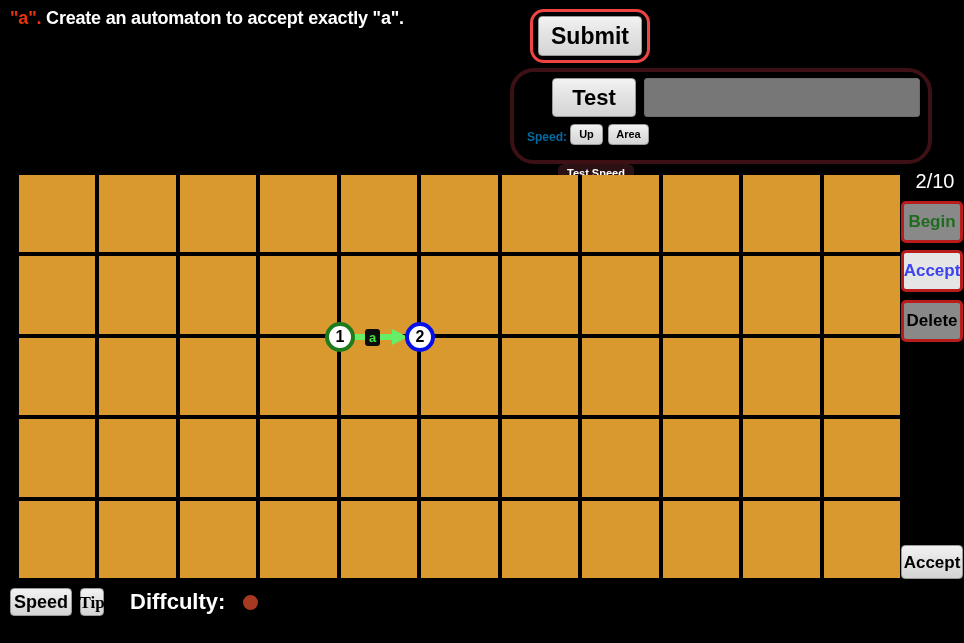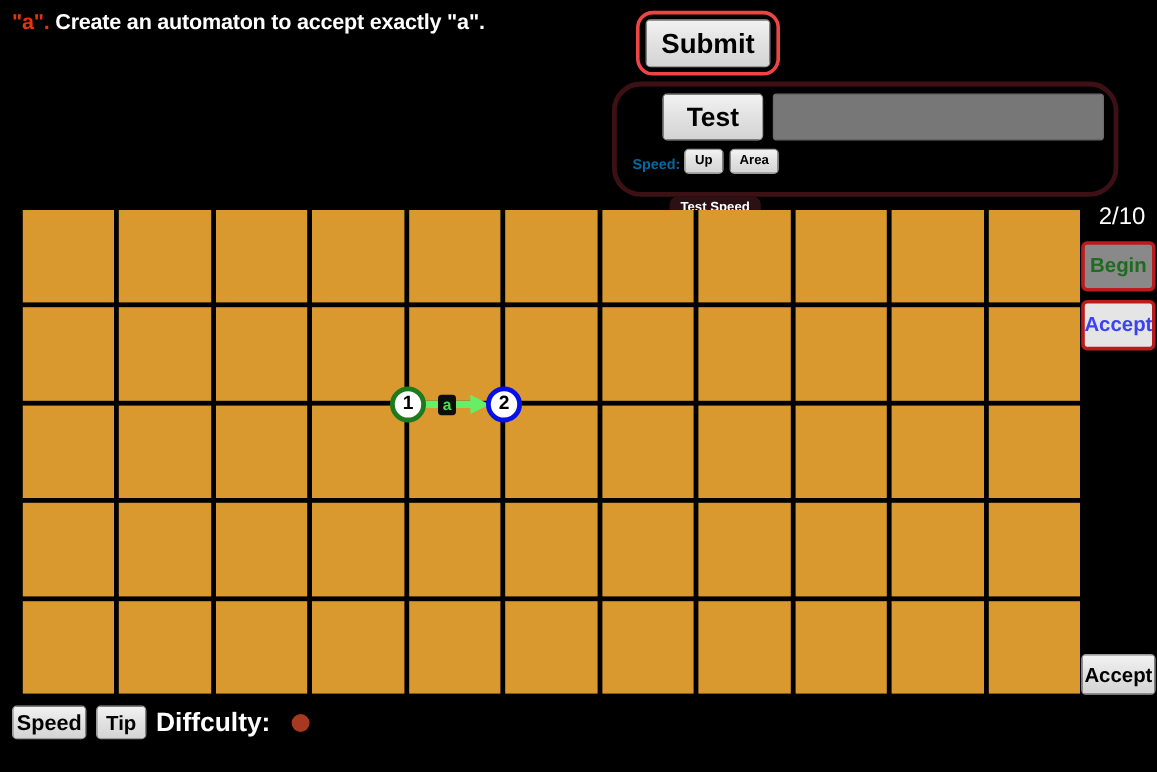--- a/index.html
+++ b/index.html
@@ -155,21 +155,21 @@
     width: 62px; height: 34px; font-size: 17px;
   }
 
   
   .back-btn {
     position: absolute; left: 10px; top: 588px;
     width: 62px; height: 28px; font-size: 18px;
   }
   .tip-btn {
     position: absolute; left: 80px; top: 588px;
-    width: 42px; height: 28px; font-size: 17px;
+    width: 24px; height: 28px; font-size: 17px; font-family: Liberation Serif, serif;
   }
   .difficulty-label {
     position: absolute; left: 130px; top: 589px;
     color: #ffffff; font-size: 22px; font-weight: bold;
   }
   .difficulty-dot {
     position: absolute; left: 243px; top: 595px;
     width: 15px; height: 15px; border-radius: 50%;
     background: #a6391f;
   }
@@ -268,20 +268,21 @@
       <span>1</span>
     </div>
     <div class="state accept" style="left: 405px; top: 322px; border-color: rgb(5, 16, 232);">
       <span>2</span>
     </div>
   </div>
 
   <div class="counter">2/10</div>
   <div class="side-btn side-begin" style="background: rgb(137, 137, 137); color: rgb(31, 107, 31);">Begin</div>
   <div class="side-btn side-accept" style="background: #e5e5e5; color: rgb(59, 66, 239);">Accept</div>
+  <div class="side-btn side-delete" style="background: rgb(137, 137, 137); color: rgb(0, 0, 0);">Delete</div>
   <div class="lightbtn reset-btn">Accept</div>
 
   <div class="lightbtn back-btn">Speed</div>
   <div class="lightbtn tip-btn">Tip</div>
   <div class="difficulty-label">Diffculty:</div>
   <div class="difficulty-dot" style="background: rgb(166, 57, 31);"></div>
 
 </div>
 
 </body></html>

